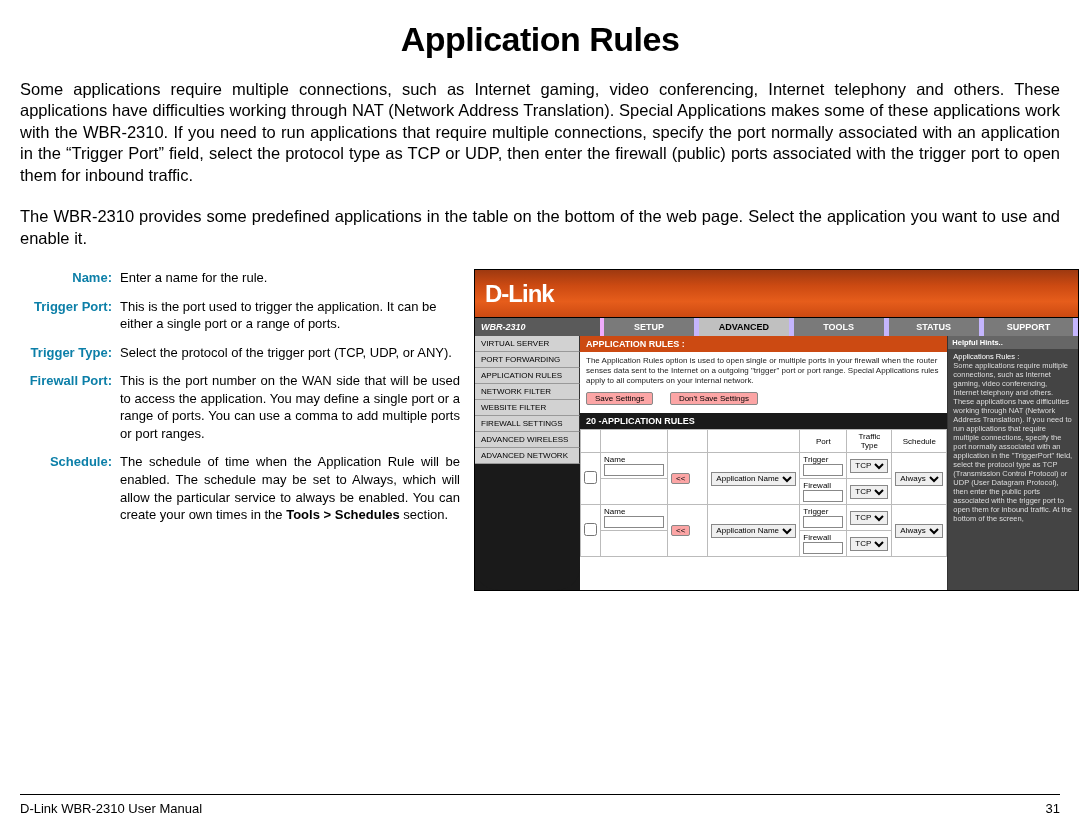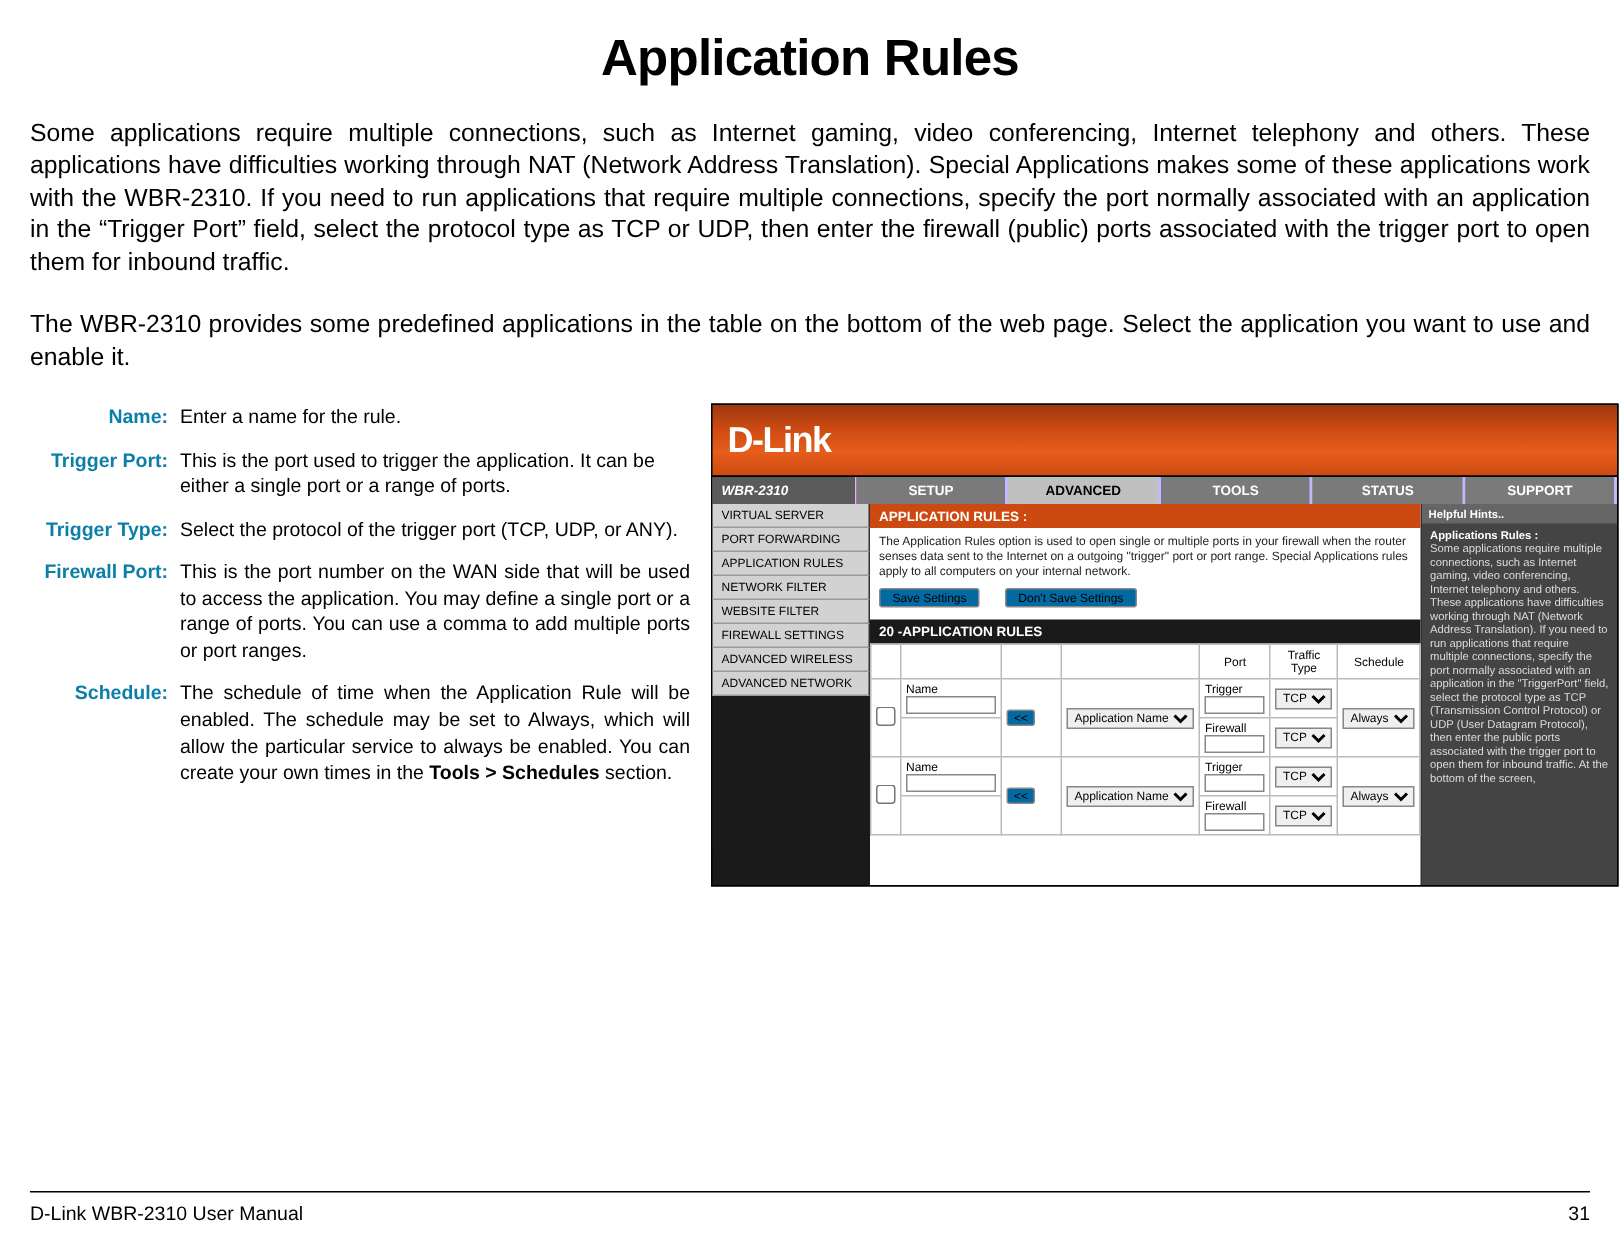--- a/index.html
+++ b/index.html
@@ -72,58 +72,58 @@
   }
   .rs-banner .dlink {
     color:#fff;
     font-size:24px;
     font-weight:bold;
     letter-spacing:-1px;
   }
   .rs-tabs { display:flex; background:#7f7f7f; }
   .rs-tabs .model {
     background:#5a5a5a;color:#fff;font-style:italic;font-weight:bold;
-    width:96px;font-size:9px;padding:4px 6px;border-right:1px solid #f0abfc;
+    width:129px;font-size:9px;padding:4px 6px;border-right:4px solid #f0abfc;
   }
   .rs-tabs .tab {
     flex:1;text-align:center;color:#fff;font-size:9px;padding:4px 0;
-    background:#7a7a7a;border-right:2px solid #c4b5fd;font-weight:bold;
+    background:#7a7a7a;border-right:5px solid #c4b5fd;font-weight:bold;
   }
   .rs-tabs .tab.active { background:#c0c0c0;color:#000; }
   .rs-body { display:flex; background:#1a1a1a; height: 254px; }
   .rs-side {
     width:105px;background:#1a1a1a;border-radius:23px;
   }
   .rs-side .sitem {
     background:#d2d2d2;color:#000;font-size:8px;padding:3px 6px;border-bottom:1px solid #999;border-right:1px solid #333;
   }
   .rs-side .sitem.active { background:#d2d2d2;font-weight:normal; }
   .rs-main { flex:1;background:#fff;padding:0;border-right:1px solid #333; }
   .rs-main .orange-bar {
     background:#cc4a12;color:#fff;font-weight:bold;font-size:9px;padding:3px 6px;
   }
   .rs-main .desc { font-size:8px;padding:4px 6px 6px;line-height:1.25;color:#222; }
   .rs-main .btnrow { padding:0 6px 8px; }
   .rs-main .btn {
-    display:inline-block;background:#0369a1;border:1px solid #888;border-radius:2px;padding:1px 8px;font-size:8px;margin-right:14px;
+    display:inline-block;background:#fca5a5;border:1px solid #888;border-radius:2px;padding:1px 8px;font-size:8px;margin-right:14px;
   }
   .rs-main .black-bar { background:#1a1a1a;color:#fff;font-weight:bold;font-size:9px;padding:3px 6px; }
   .rs-rules table { width:100%;border-collapse:collapse;font-size:8px; }
   .rs-rules th, .rs-rules td { border:1px solid #bbb;padding:2px 3px;text-align:center; }
   .rs-rules th { background:#fff;font-weight:normal; }
   .rs-rules td.left { text-align:left; }
   .rs-rules .chk { width:14px; }
   .rs-rules input.txt { width:60px;font-size:8px;border:1px solid #888;height:12px; }
   .rs-rules input.txt2 { width:40px;font-size:8px;border:1px solid #888;height:12px; }
   .rs-rules select { font-size:8px;border:1px solid #888;height:14px; }
   .rs-help {
     width:130px;background:#444;color:#ddd;font-size:7.5px;padding:4px 5px;line-height:1.2;
   }
   .rs-help .h { background:#666;font-weight:bold;color:#fff;padding:2px 4px;margin:-4px -5px 3px; }
-  .rs-help .strong { color:#fff;font-weight:bold; }
+  .rs-help .strong { color:#fff;font-weight:normal; }
   
   .footer {
     position:absolute;bottom:18px;left:20px;right:20px;
     border-top:1.5px solid #000;padding-top:6px;
     display:flex;justify-content:space-between;font-size:13px;
   }
 </style>
 </head>
 <body>
 

